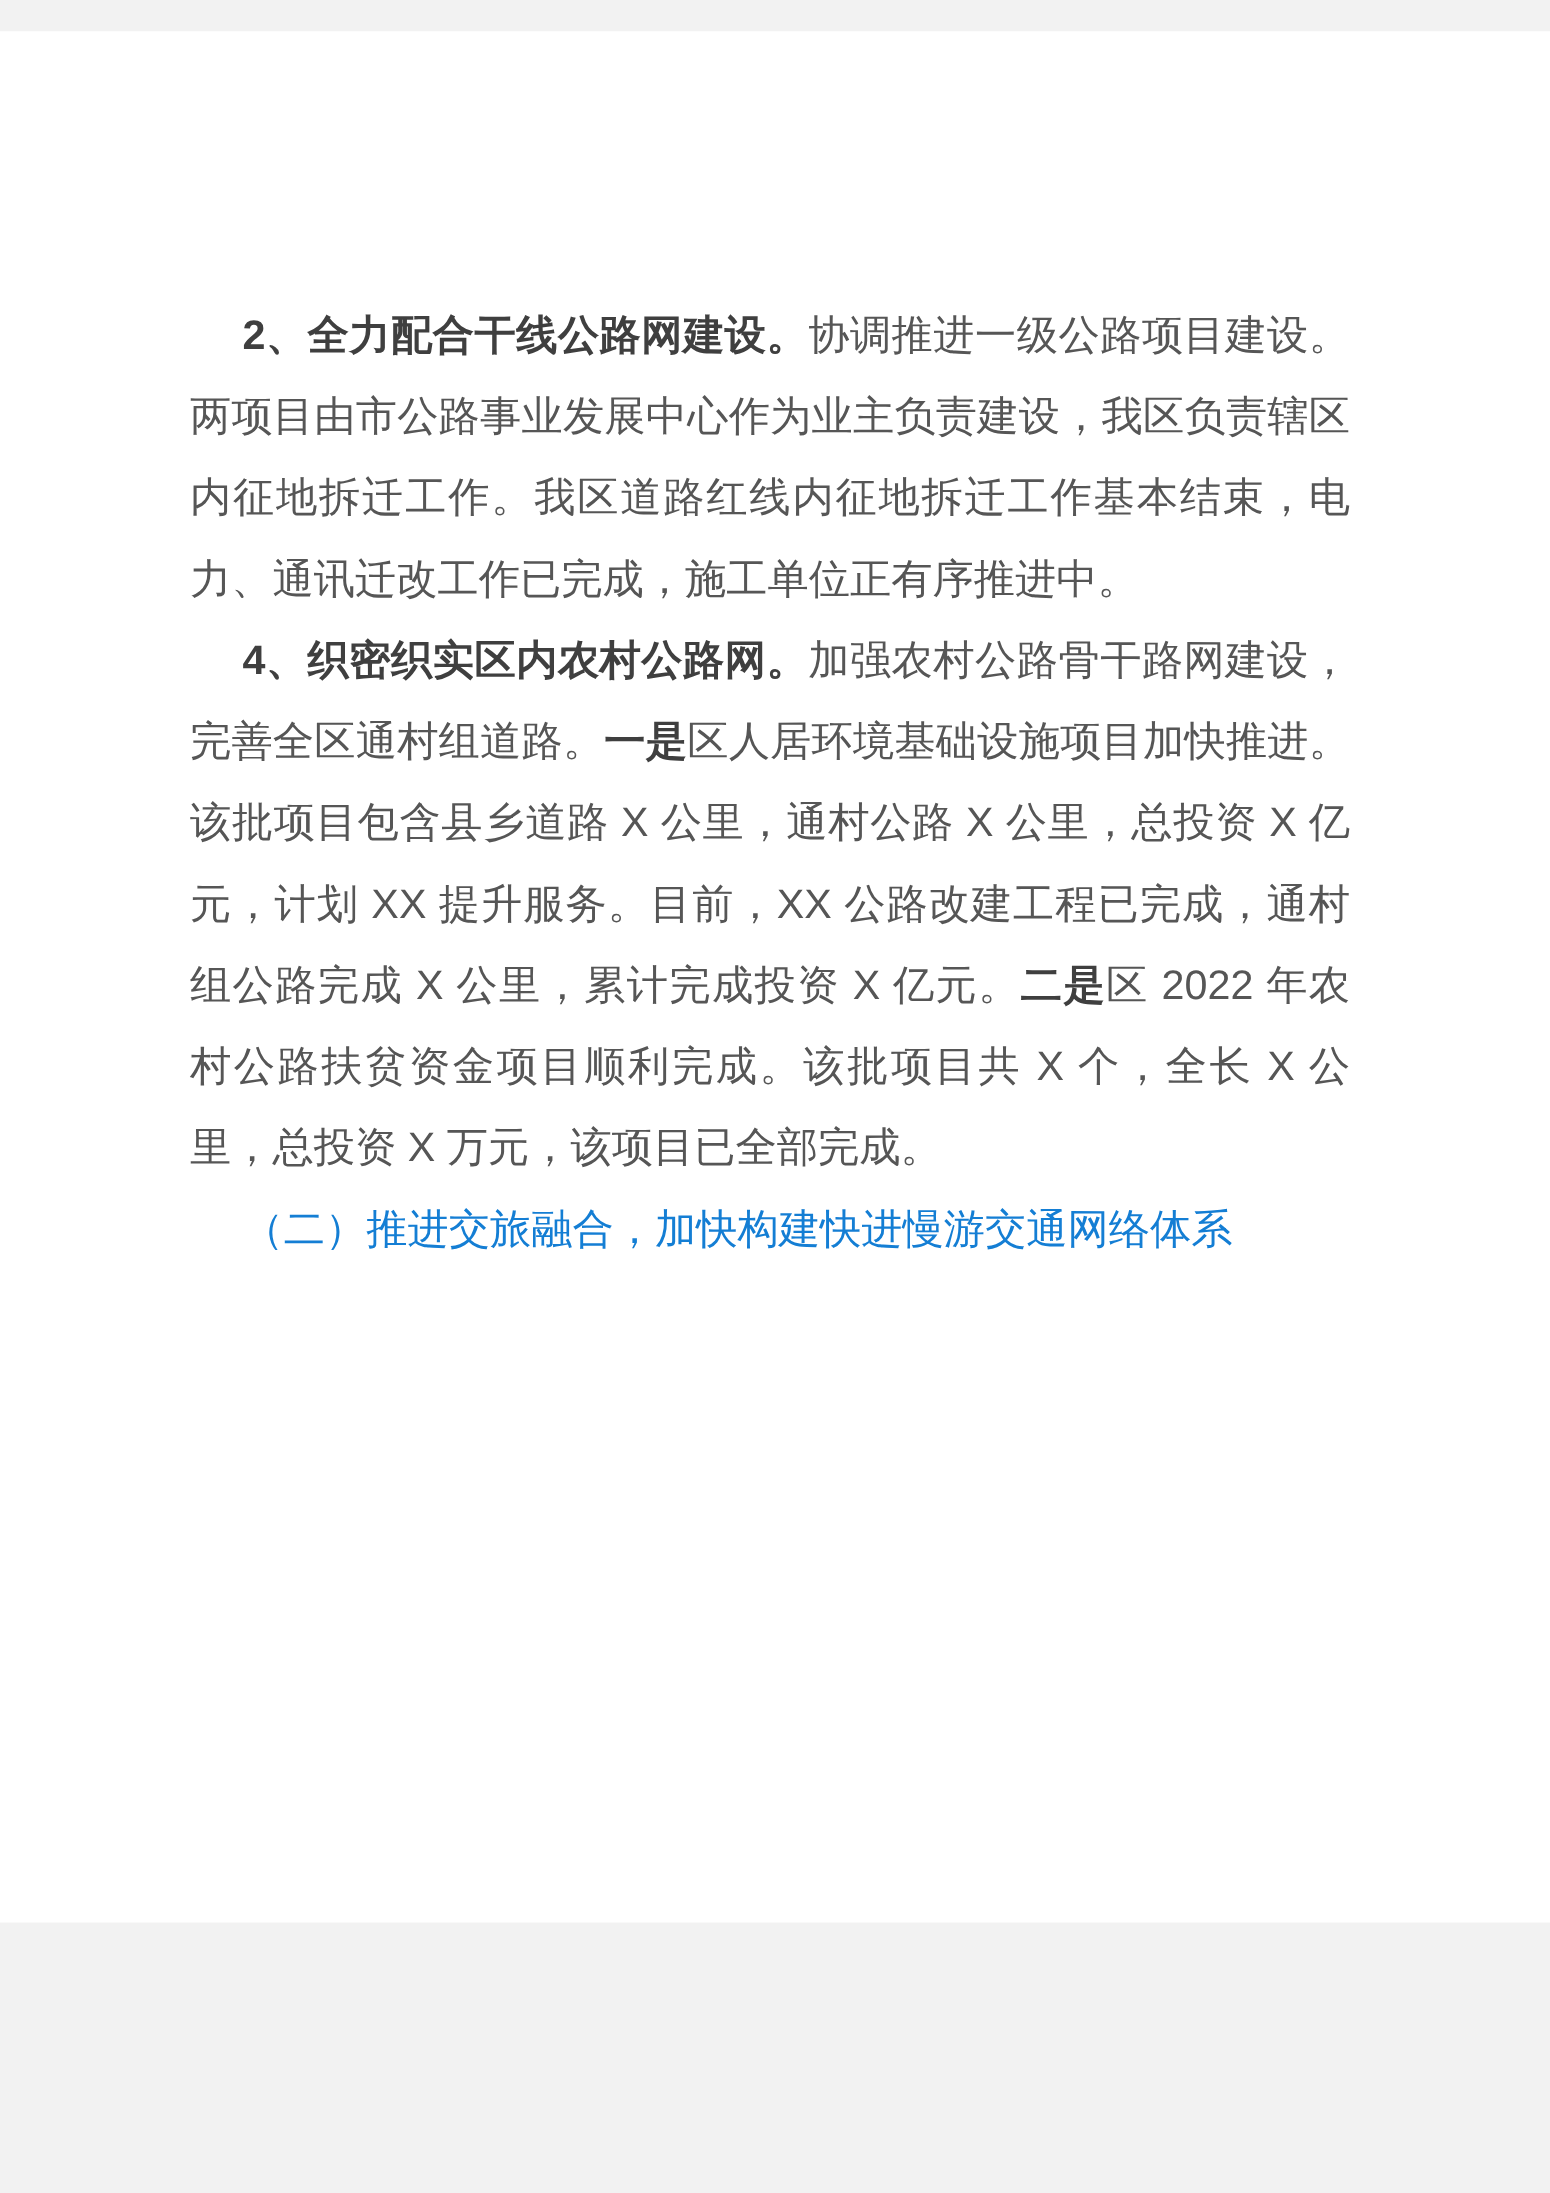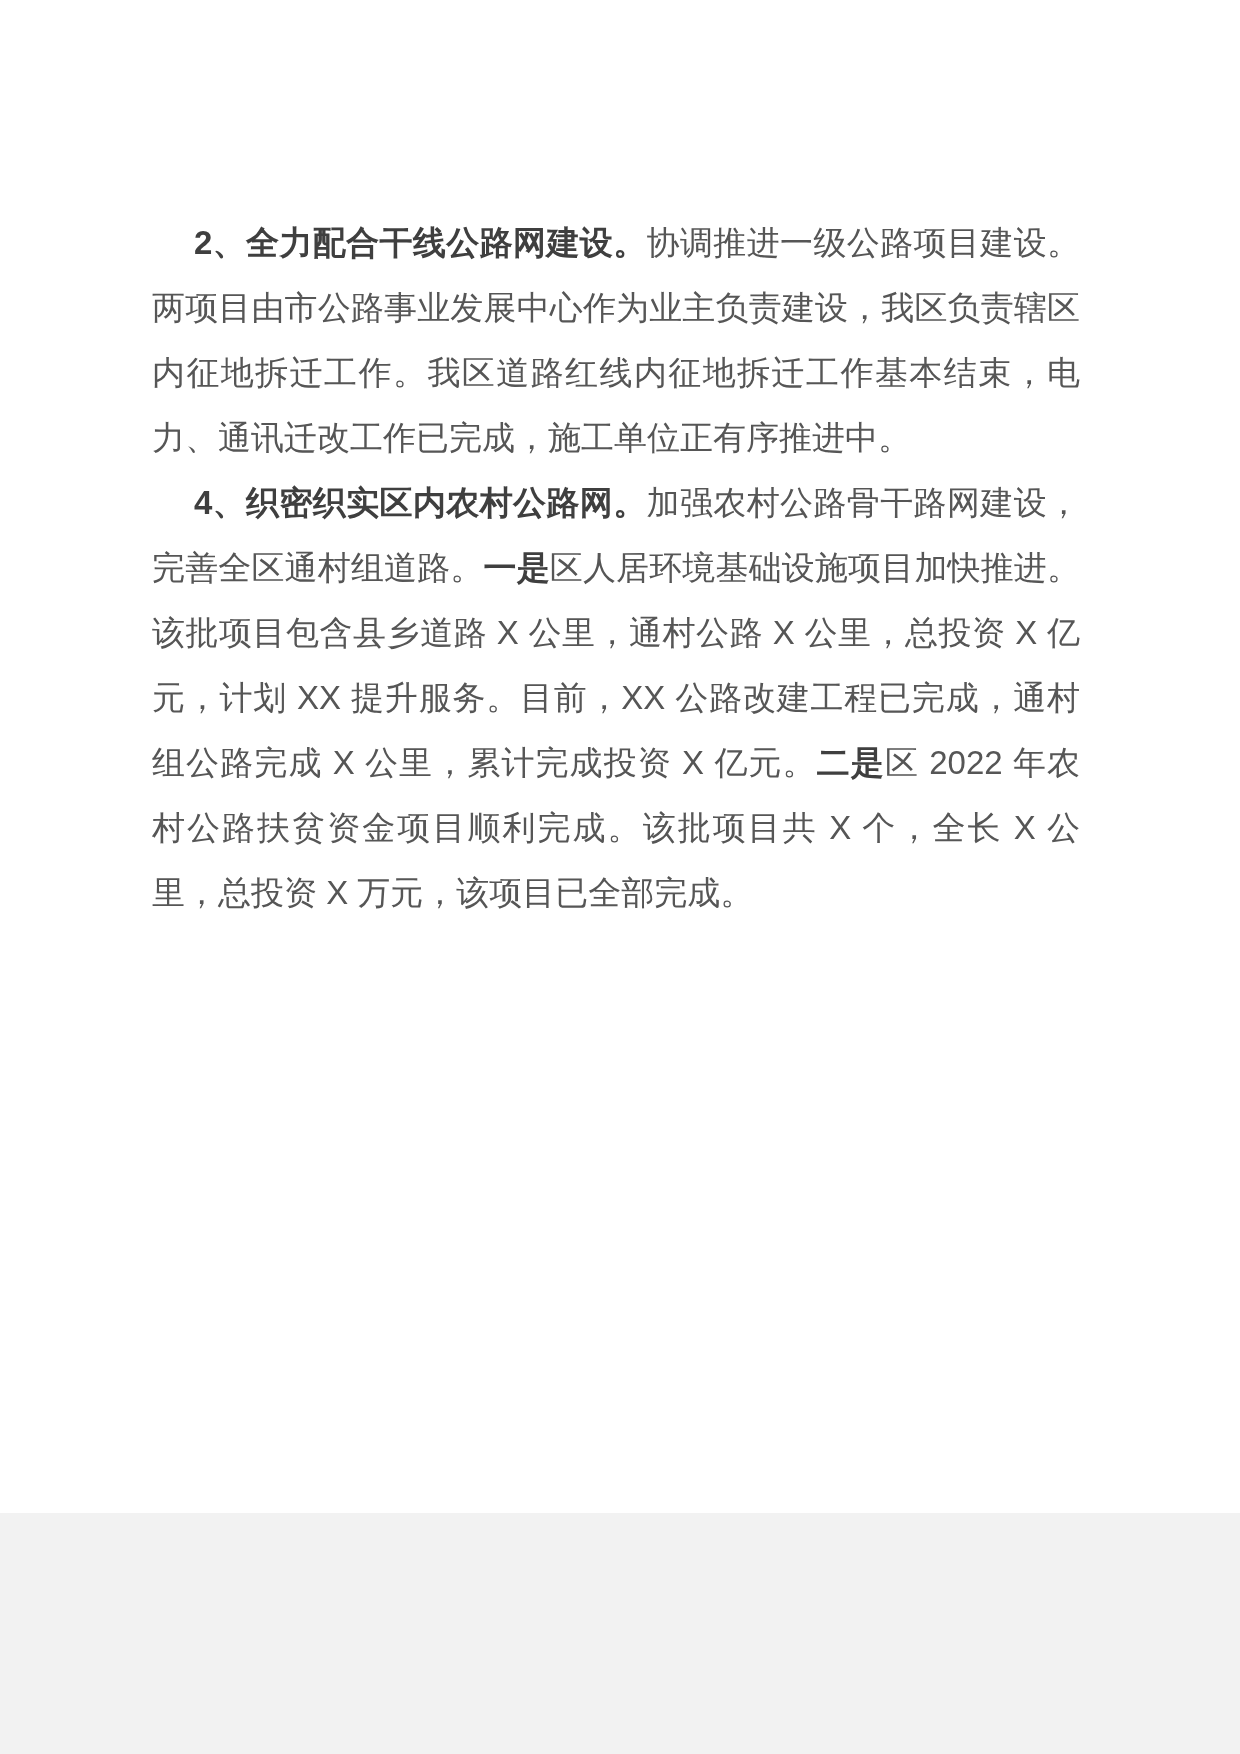--- a/index.html
+++ b/index.html
@@ -13,20 +13,21 @@
     width:1240px;height:1754px;
     background:#f2f2f2;
     font-family:"Liberation Sans", sans-serif;
   }
   .page{
     position:relative;
     width:1240px;height:1513px;
     background:var(--page-bg);
     overflow:hidden;
     box-sizing:border-box;
+    margin-top:25px;
   }
   .doc{
     position:absolute;
     left:152px;
     top:210px;
     width:928px;
   }
   p.para{
     margin:0;
     font-size:33px;
@@ -47,14 +48,15 @@
     text-align:left;
   }
 </style>
 </head>
 <body>
 
 <div class="page">
   <div class="doc">
       <p class="para body"><span class="run bold">2、全力配合干线公路网建设。</span><span class="run">协调推进一级公路项目建设。两项目由市公路事业发展中心作为业主负责建设，我区负责辖区内征地拆迁工作。我区道路红线内征地拆迁工作基本结束，电力、通讯迁改工作已完成，施工单位正有序推进中。</span></p>
       <p class="para body"><span class="run bold">4、织密织实区内农村公路网。</span><span class="run">加强农村公路骨干路网建设，完善全区通村组道路。</span><span class="run bold">一是</span><span class="run">区人居环境基础设施项目加快推进。该批项目包含县乡道路 X 公里，通村公路 X 公里，总投资 X 亿元，计划 XX 提升服务。目前，XX 公路改建工程已完成，通村组公路完成 X 公里，累计完成投资 X 亿元。</span><span class="run bold">二是</span><span class="run">区 2022 年农村公路扶贫资金项目顺利完成。该批项目共 X 个，全长 X 公里，总投资 X 万元，该项目已全部完成。</span></p>
+      <p class="para heading-blue"><span class="run">（二）推进交旅融合，加快构建快进慢游交通网络体系</span></p>
     </div>
 </div>
 
 </body></html>

